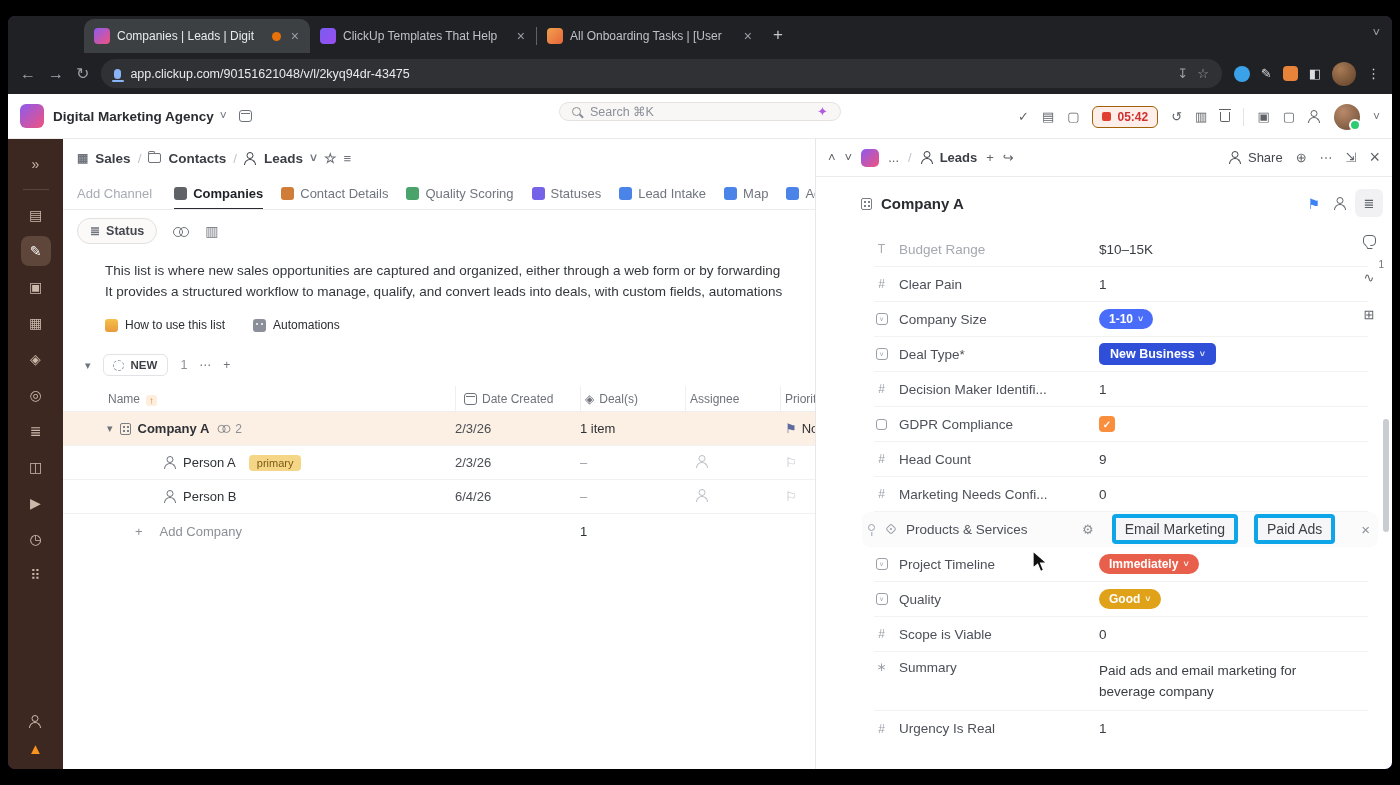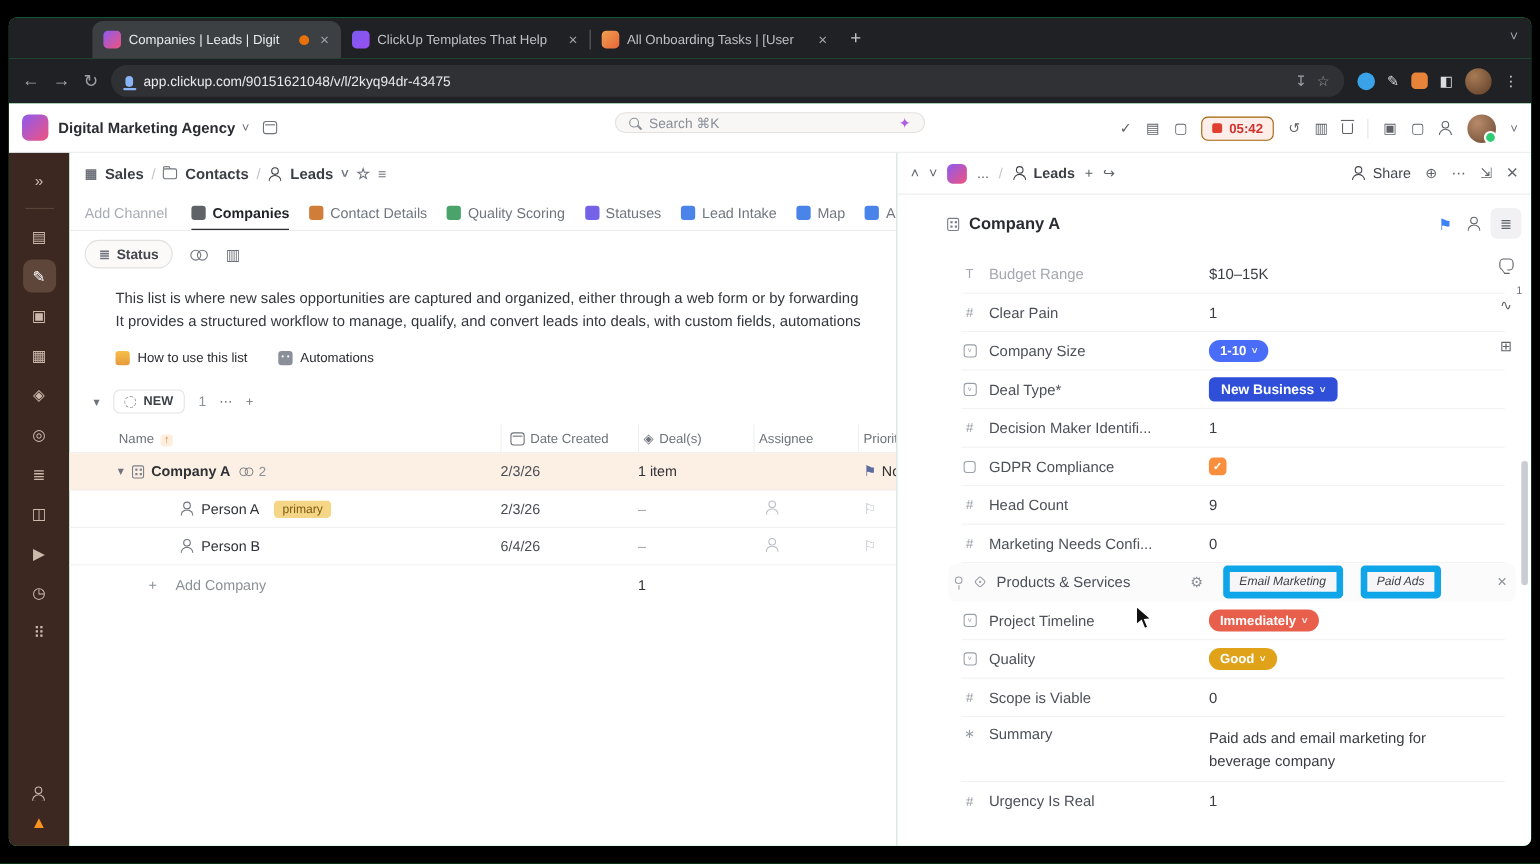--- a/index.html
+++ b/index.html
@@ -1,17 +1,17 @@
 <!DOCTYPE html>
 <html><head>
 <meta charset="utf-8">
 <style>
   * { box-sizing: border-box; margin: 0; padding: 0; }
   html,body { width:1400px; height:785px; background:#000; font-family:"Liberation Sans",sans-serif; overflow:hidden; }
-  .window { position:absolute; left:8px; right:8px; top:16px; bottom:16px; background:#22c55e; border-radius:7px; overflow:hidden; }
+  .window { position:absolute; left:8px; right:8px; top:16px; bottom:16px; background:#4c1d95; border-radius:7px; overflow:hidden; }
 
   
   .tabstrip { height:37px; background:#202124; display:flex; align-items:flex-end; padding-left:76px; position:relative; }
   .tab { width:226px; height:34px; display:flex; align-items:center; gap:7px; padding:0 8px 0 10px; border-radius:10px 10px 0 0; color:#bdc1c6; font-size:12px; cursor:default; }
   .tab.active { background:#3c4043; color:#e8eaed; }
   .tab .fav { width:16px; height:16px; border-radius:4px; flex:none; }
   .fav1 { background:linear-gradient(135deg,#8d5bf0,#f0527e); }
   .fav2 { background:linear-gradient(135deg,#7a5cf0,#9a4ef0); }
   .fav3 { background:linear-gradient(135deg,#f0a14e,#e8653a); }
   .tab .t { flex:1; white-space:nowrap; overflow:hidden; }
@@ -168,21 +168,21 @@
   .i-tag::after { content:""; position:absolute; top:1.5px; left:1.5px; width:2px; height:2px; border-radius:50%; background:#9ba0a8; }
   .i-pin { width:7px; height:7px; border:1.4px solid #9ba0a8; border-radius:50%; position:relative; margin-top:-4px; }
   .i-pin::after { content:""; position:absolute; top:7px; left:50%; transform:translateX(-50%); width:1.4px; height:4px; background:#9ba0a8; }
   .pill { display:inline-flex; align-items:center; gap:5px; color:#fff; font-size:12px; font-weight:600; border-radius:11px; padding:3px 10px; }
   .pill::after { content:"˅"; font-size:9px; opacity:.9; }
   .pill.sq { border-radius:5px; padding:4px 11px; font-size:12.5px; }
   .cbx-on { width:16px; height:16px; border-radius:4px; display:flex; align-items:center; justify-content:center; }
   .cbx-on::after { content:"✓"; color:#fff; font-size:10px; font-weight:700; }
   .frow.products { background:#fbfbfc; border-radius:8px; border-bottom-color:transparent; margin-left:46px; margin-right:14px; padding:0 8px 0 6px; gap:8px; }
   .frow.products .flabel { width:168px; }
-  .chip { border:6px solid #0ea5e9; background:#f6f6f8; border-radius:4px; padding:3px 9px; font-size:11px; color:#3c3f45; margin-right:8px; white-space:nowrap;font-style:italic; }
+  .chip { border:4px solid #0ea5e9; background:#f6f6f8; border-radius:4px; padding:3px 9px; font-size:14px; color:#3c3f45; margin-right:8px; white-space:nowrap; }
   .gear { color:#8b9097; font-size:13px; margin-right:10px; }
   .row-x { margin-left:auto; color:#8b9097; font-size:15px; }
   .frow.summary { align-items:flex-start; padding:8px 0; }
   .frow.summary .fvalue { width:252px; line-height:21px; }
   .p-scroll { position:absolute; right:3px; top:280px; width:6px; height:113px; border-radius:3px; background:#c9ccd1; }
 
   .cursor { position:absolute; left:1032px; top:550px; z-index:50; }
 </style>
 </head>
 <body>

